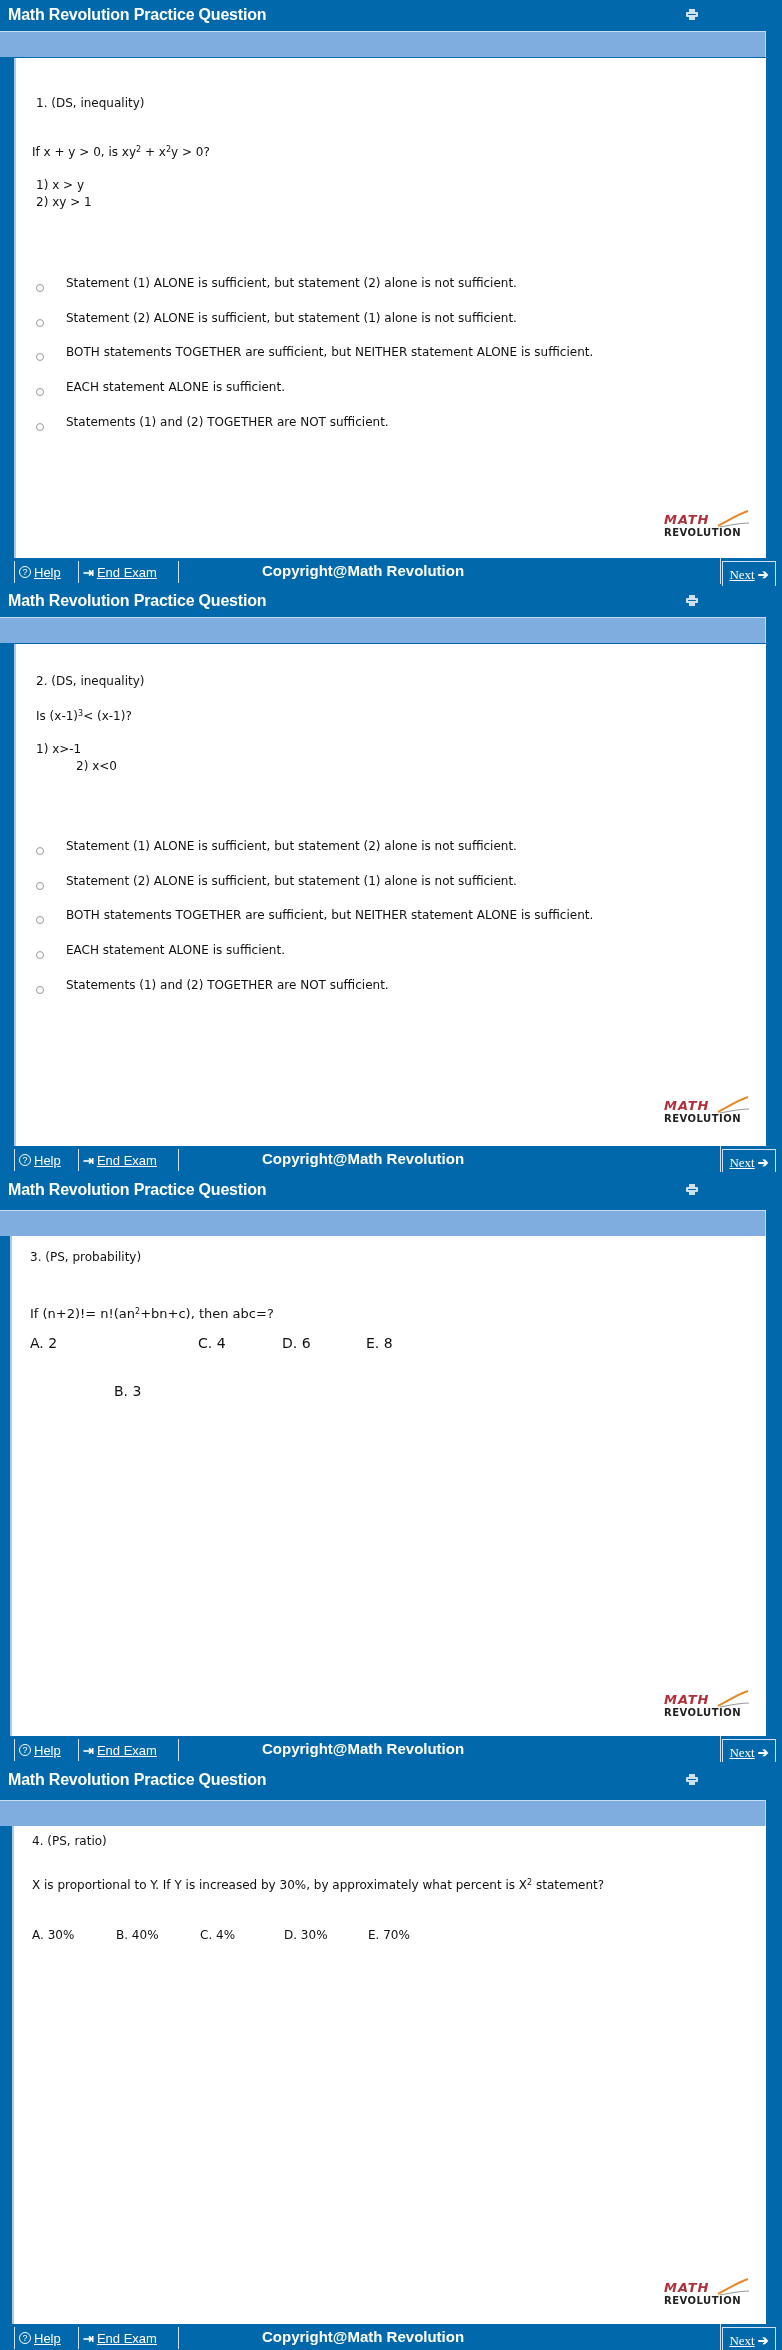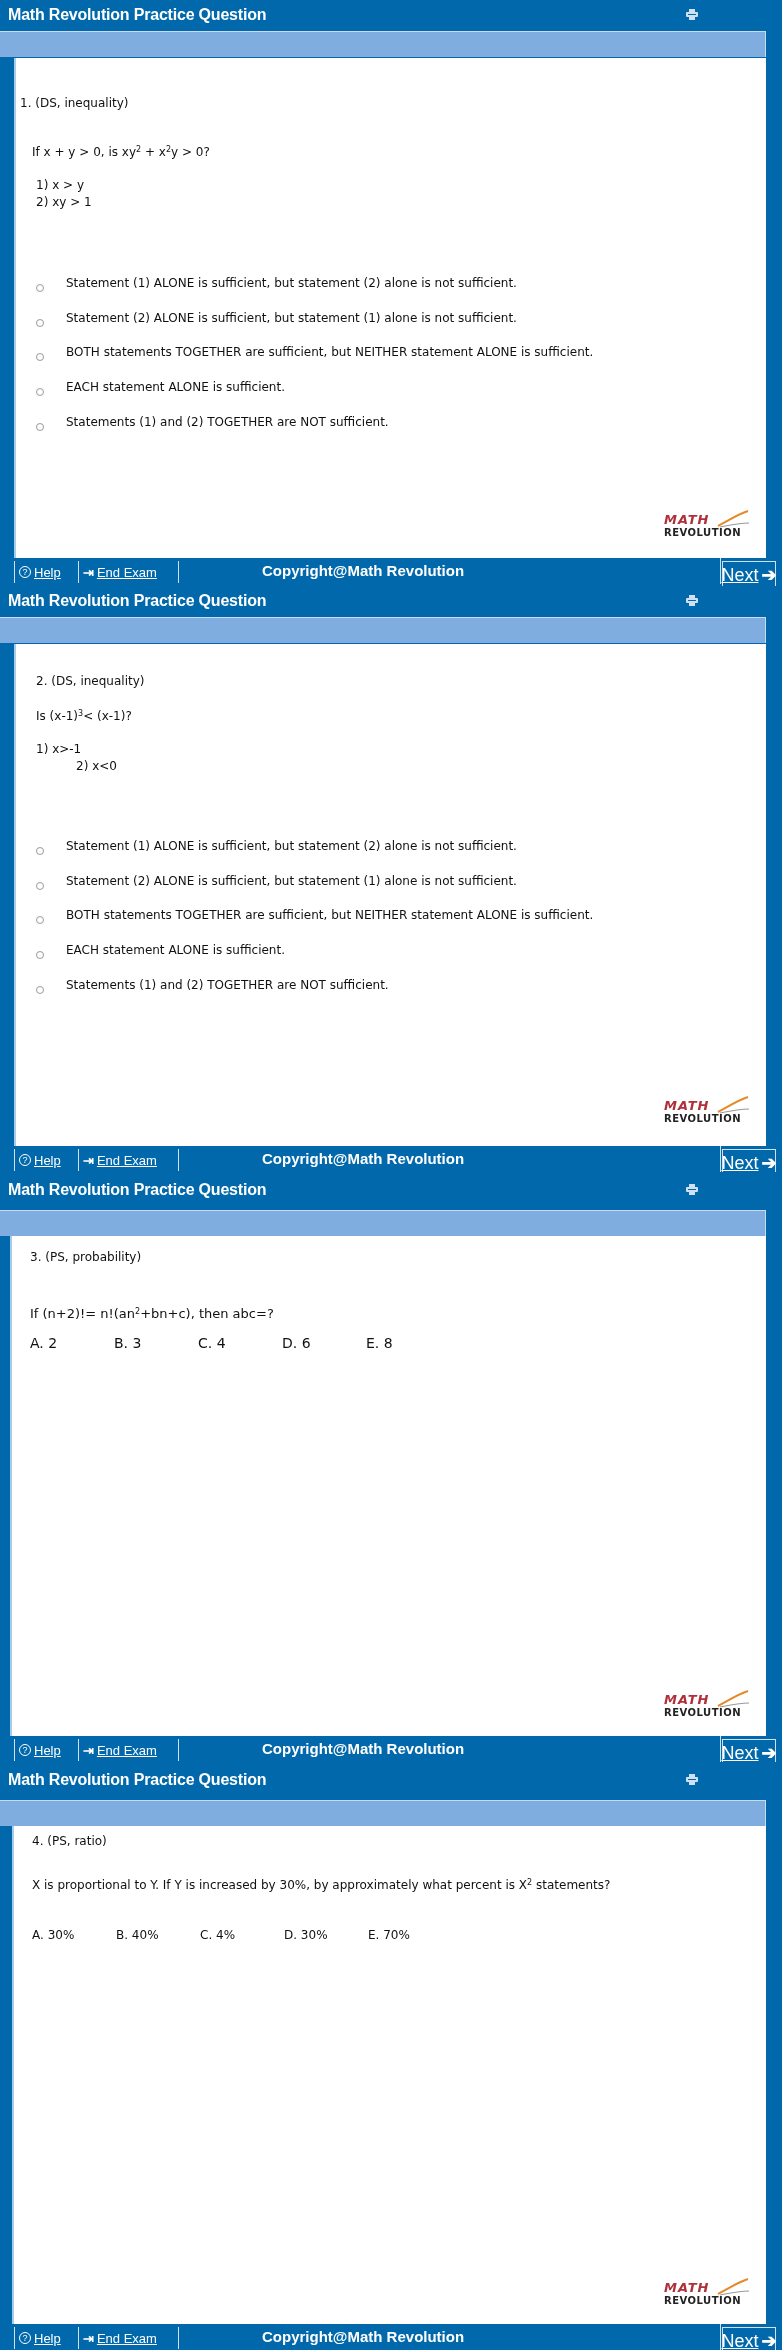--- a/index.html
+++ b/index.html
@@ -19,39 +19,39 @@
   .choice { font-size: 12px; color: #111; white-space: nowrap; }
   .logo { position: absolute; right: 14px; width: 88px; height: 34px; }
   .logo-math { position: absolute; left: 0; top: 2px; font-family: "DejaVu Sans", sans-serif; font-weight: bold; font-style: italic; font-size: 13px; color: #b0303a; letter-spacing: 1px; }
   .logo-rev { position: absolute; left: 0; top: 17px; font-family: "DejaVu Sans", sans-serif; font-weight: bold; font-size: 10px; color: #222; letter-spacing: 0.5px; }
   .logo-swoosh { position: absolute; left: 52px; top: 0px; width: 34px; height: 18px; }
   .ftr { position: absolute; left: 0; width: 782px; height: 26px; }
   .ftr-btn { position: absolute; top: 3px; height: 22px; color: #fff; font-family: "Liberation Sans", sans-serif; font-size: 13px; display: flex; align-items: center; gap: 3px; padding: 0 4px; border-left: 1px solid #cfe0f0; cursor: pointer; }
   .ftr-btn u { text-decoration: underline; }
   .help-circle { width: 12px; height: 12px; border: 1px solid #fff; border-radius: 50%; font-size: 9px; display: inline-flex; align-items: center; justify-content: center; line-height: 1; }
   .copyright { position: absolute; left: 262px; top: 4px; color: #fff; font-family: "Liberation Sans", sans-serif; font-weight: bold; font-size: 15px; }
-  .next-btn { position: absolute; left: 722px; top: 3px; width: 54px; height: 28px; border: 1px solid #cfe0f0; color: #fff; font-family: Liberation Sans, sans-serif; font-size: 18px; display: flex; align-items: center; justify-content: center; gap: 3px; cursor: pointer; }
+  .next-btn { position: absolute; left: 722px; top: 3px; width: 54px; height: 28px; border: 1px solid #cfe0f0; color: #fff; font-family: Liberation Serif, serif; font-size: 13px; display: flex; align-items: center; justify-content: center; gap: 3px; cursor: pointer; }
   .next-sep { position: absolute; left: 720px; top: 0; width: 1px; height: 26px; background: #cfe0f0; }
 </style>
 </head>
 <body>
 
 <div class="panel" style="height:586px;">
   <div class="hdr">
     <span class="hdr-title">Math Revolution Practice Question</span>
     <svg class="print-icon" viewBox="0 0 12 11">
         <rect x="3" y="0" width="6" height="3" fill="#cfe0f0"></rect>
         <rect x="0" y="3" width="12" height="5" rx="1" fill="#cfe0f0"></rect>
         <rect x="3" y="7" width="6" height="4" fill="#cfe0f0"></rect>
         <rect x="2" y="5" width="8" height="1" fill="#0169ab"></rect>
       </svg>
   </div>
   <div class="bar" style="top:31px;"></div>
   <div class="content" style="top:58px;height:500px;">
-    <div class="qtext" style="left:4px;top:38px;">1. (DS, inequality)</div>
+    <div class="qtext" style="left:20px;top:38px;">1. (DS, inequality)</div>
     <div class="qtext" style="left:16px;top:87px;">
       <span>If x + y &gt; 0, is xy</span><sup>2</sup><span> + x</span><sup>2</sup><span>y &gt; 0?</span>
     </div>
     <div class="qtext" style="left:20px;top:120px;">1) x &gt; y</div>
     <div class="qtext" style="left:20px;top:137px;">2) xy &gt; 1</div>
 
     <div class="opt" style="top:226px;">
         <span class="radio"></span>
         <span class="opt-label">Statement (1) ALONE is sufficient, but statement (2) alone is not sufficient.</span>
       </div>
@@ -179,21 +179,21 @@
       </svg>
   </div>
   <div class="bar" style="top:38px;"></div>
   <div class="content" style="top:64px;height:500px;left:10px;width:756px;">
     <div class="qtext" style="left:18px;top:14px;">3. (PS, probability)</div>
     <div class="qtext" style="left:18px;top:70px;font-size:13px;">
       <span>If (n+2)!= n!(an</span><sup>2</sup><span>+bn+c), then abc=?</span>
     </div>
     <div class="choices" style="top:99px;left:18px;">
       <span class="choice" style="width:84px;font-size:14px;">A. 2</span>
-      <span class="choice" style="width:84px;font-size:14px;">B. 3</span>
+      <span class="choice" style="width:84px;font-size:14px;margin-top:48px;">B. 3</span>
       <span class="choice" style="width:84px;font-size:14px;">C. 4</span>
       <span class="choice" style="width:84px;font-size:14px;">D. 6</span>
       <span class="choice" style="width:84px;font-size:14px;">E. 8</span>
     </div>
     <div class="logo" style="top:454px;">
       <span class="logo-math">MATH</span>
       <svg class="logo-swoosh" viewBox="0 0 34 18">
           <path d="M2 16 C 10 12, 22 4, 32 1" stroke="#e58a2b" stroke-width="2" fill="none"></path>
           <path d="M4 17 C 14 15, 24 13, 33 13" stroke="#999" stroke-width="1.2" fill="none"></path>
         </svg>
@@ -226,21 +226,21 @@
         <rect x="3" y="0" width="6" height="3" fill="#cfe0f0"></rect>
         <rect x="0" y="3" width="12" height="5" rx="1" fill="#cfe0f0"></rect>
         <rect x="3" y="7" width="6" height="4" fill="#cfe0f0"></rect>
         <rect x="2" y="5" width="8" height="1" fill="#0169ab"></rect>
       </svg>
   </div>
   <div class="bar" style="top:38px;"></div>
   <div class="content" style="top:64px;height:498px;left:12px;width:754px;">
     <div class="qtext" style="left:18px;top:8px;">4. (PS, ratio)</div>
     <div class="qtext" style="left:18px;top:52px;">
-      <span>X is proportional to Y. If Y is increased by 30%, by approximately what percent is X</span><sup>2</sup><span> statements?</span>
+      <span>X is proportional to Y. If Y is increased by 30%, by approximately what percent is X</span><sup>2</sup><span> statement?</span>
     </div>
     <div class="choices" style="top:102px;left:18px;">
       <span class="choice" style="width:84px;">A. 30%</span>
       <span class="choice" style="width:84px;">B. 40%</span>
       <span class="choice" style="width:84px;">C. 4%</span>
       <span class="choice" style="width:84px;">D. 30%</span>
       <span class="choice" style="width:84px;">E. 70%</span>
     </div>
     <div class="logo" style="top:452px;">
       <span class="logo-math">MATH</span>

